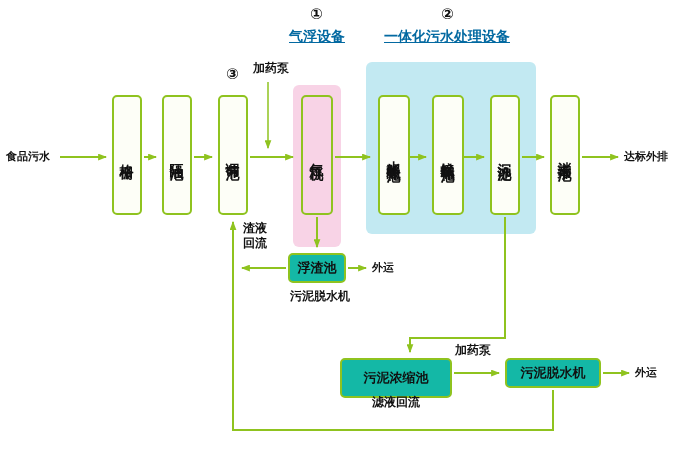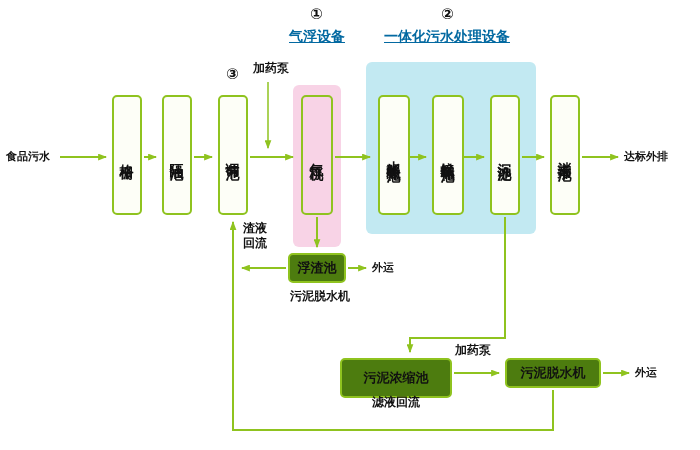--- a/index.html
+++ b/index.html
@@ -14,21 +14,21 @@
   .vbox {
     position:absolute; top:95px; height:120px; width:30px;
     border:2px solid #8fc31f; border-radius:5px; background:#fdfef7;
     display:flex; align-items:center; justify-content:center;
     writing-mode:vertical-rl; text-orientation:upright;
     font-weight:bold; font-size:14px; letter-spacing:2px;
     box-sizing:border-box;
   }
   .vbox.pink { background:#f8d3e6; }
   .hbox {
-    position:absolute; border:2px solid #8fc31f; border-radius:5px; background:#4d7c0f;
+    position:absolute; border:2px solid #8fc31f; border-radius:5px; background:#14b8a6;
     display:flex; align-items:center; justify-content:center;
     font-weight:bold; font-size:13px; box-sizing:border-box;
   }
   .lbl { position:absolute; font-weight:bold; font-size:11px; white-space:nowrap; }
   .lbl.small { font-size:12px; }
   .lbl.red { color:#0369a1; font-size:14px;text-decoration:underline; }
   .lbl.num { font-weight:bold; font-size:15px; }
   .lbl.wrap { white-space:normal; width:26px; line-height:1.25; }
   svg.flow { position:absolute; left:0; top:0; pointer-events:none; }
 </style>

